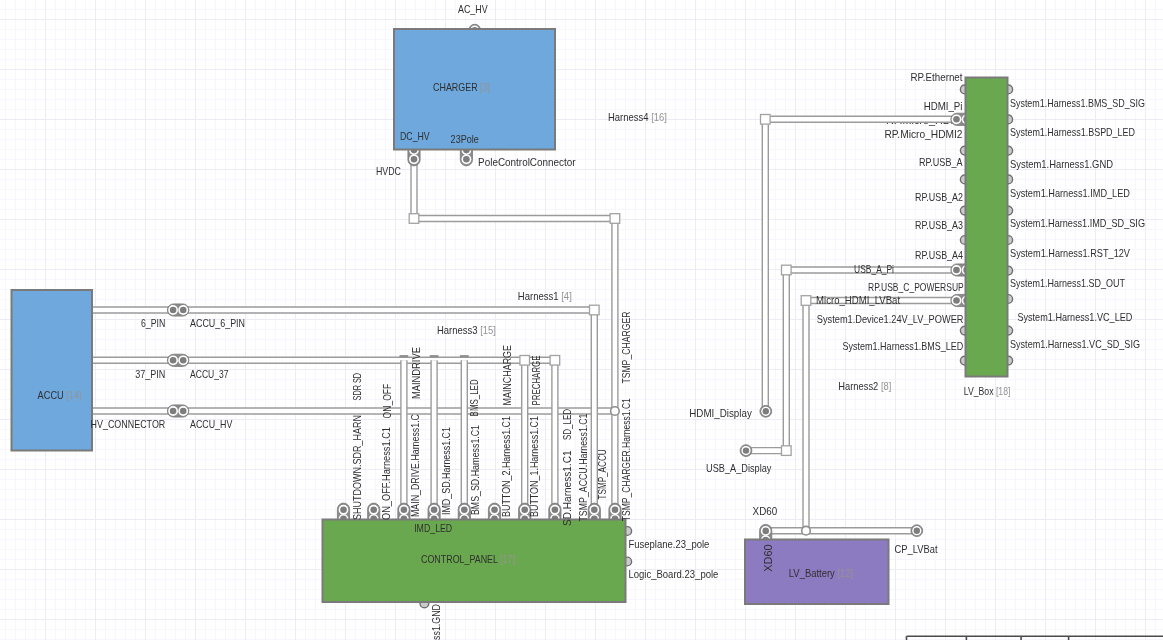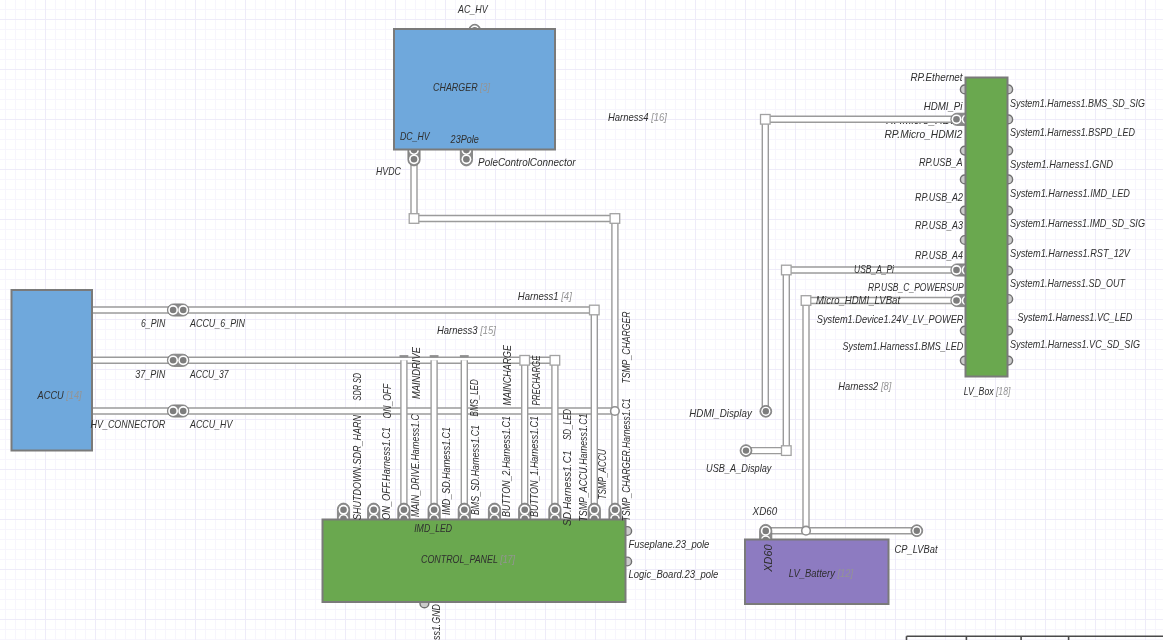--- a/index.html
+++ b/index.html
@@ -1,17 +1,17 @@
 <!DOCTYPE html>
 <html><head>
 <meta charset="utf-8">
 <style>
 html,body{margin:0;padding:0;}
 body{width:1163px;height:640px;overflow:hidden;background:#ffffff;font-family:"Liberation Sans",sans-serif;}
-#canvas{position:relative;width:1163px;height:640px;font-style:italic;}
+#canvas{position:relative;width:1163px;height:640px;}
 #grid{position:absolute;left:0;top:0;width:1163px;height:640px;
 background-image:
  linear-gradient(to right,#eeebf9 1px,transparent 1px),
  linear-gradient(to bottom,#eeebf9 1px,transparent 1px),
  linear-gradient(to right,#f7f5fd 1px,transparent 1px),
  linear-gradient(to bottom,#f7f5fd 1px,transparent 1px);
 background-size:50px 50px,50px 50px,10px 10px,10px 10px;
 background-position:45px 0,0 19px,5px 0,0 9px;}
 svg{position:absolute;left:0;top:0;}
 text{font-family:"Liberation Sans",sans-serif;fill:#2f2f2f;}

